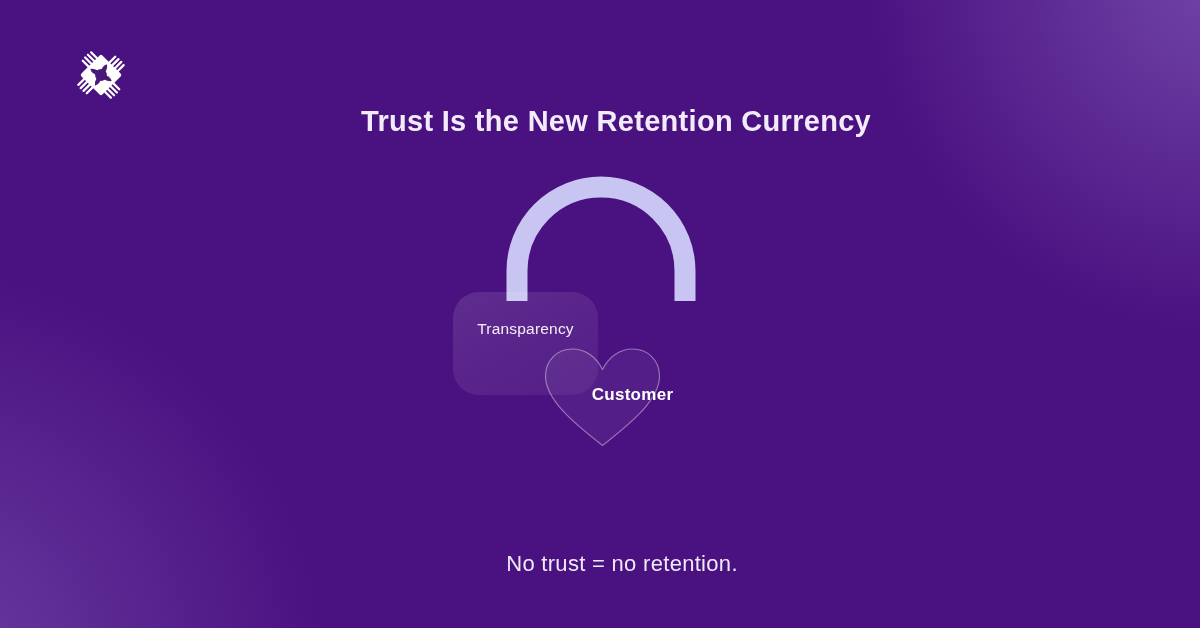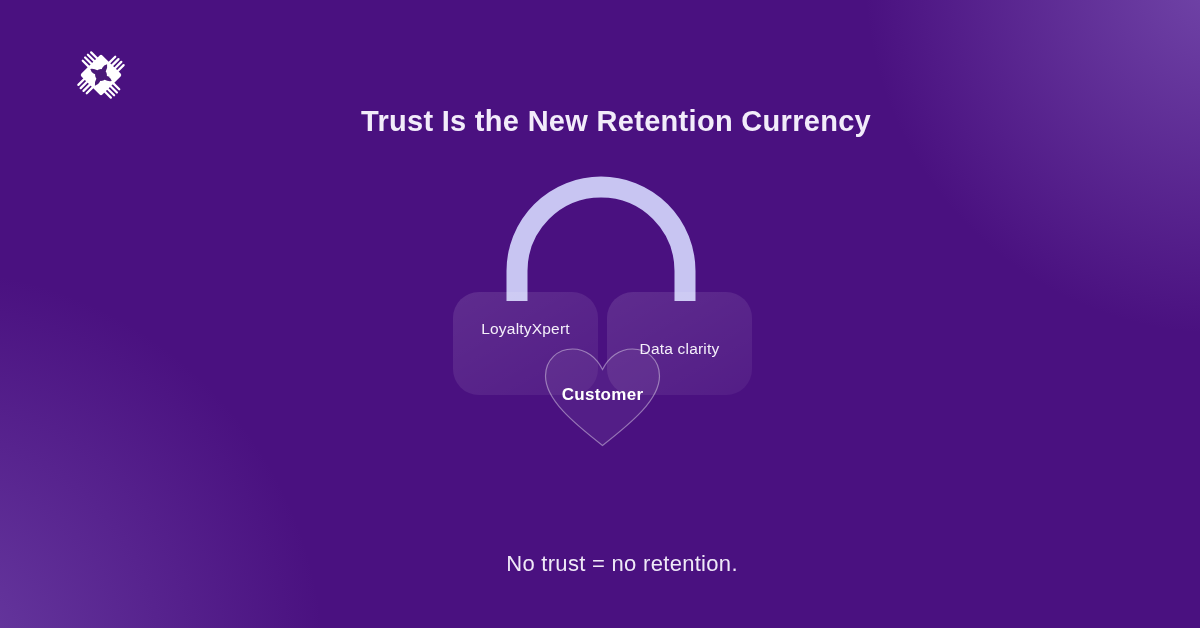--- a/index.html
+++ b/index.html
@@ -78,21 +78,21 @@
   .pillar.top span { transform: translateY(-15px); display: block; }
   .pillar.bottom span { transform: translateY(5px); display: block; }
   .heart {
     position: absolute;
     left: 542px; top: 346px;
     width: 121px; height: 104px;
     z-index: 3;
   }
   .heart-label {
     position: absolute;
-    left: 542px; top: 385px;
+    left: 572px; top: 385px;
     width: 121px;
     text-align: center;
     color: #ffffff;
     font-size: 17px;
     font-weight: 700;
     letter-spacing: 0.3px;
     z-index: 4;
   }
   
   .tagline {
@@ -159,24 +159,21 @@
   <h1 class="title">Trust Is the New Retention Currency</h1>
 
   <div class="lock">
 
     <svg class="shackle" viewBox="0 0 210 130" aria-hidden="true">
       <path d="M21 130 V100 A84 84 0 0 1 189 100 V130" fill="none" stroke="#c8c5f2" stroke-width="21"></path>
     </svg>
 
     <div class="pillars">
       <div class="pillar top">
-        <span>LoyaltyXpert</span>
-      </div>
-      <div class="pillar bottom">
-        <span>Data clarity</span>
+        <span>Transparency</span>
       </div>
     </div>
 
     <svg class="heart" viewBox="0 0 121 103" aria-hidden="true">
       <path d="M60.5 99
                C 31 76 3.5 53 3.5 29.5
                C 3.5 13 16 2.5 30.5 2.5
                C 44 2.5 54.5 11 60.5 23
                C 66.5 11 77 2.5 90.5 2.5
                C 105 2.5 117.5 13 117.5 29.5

